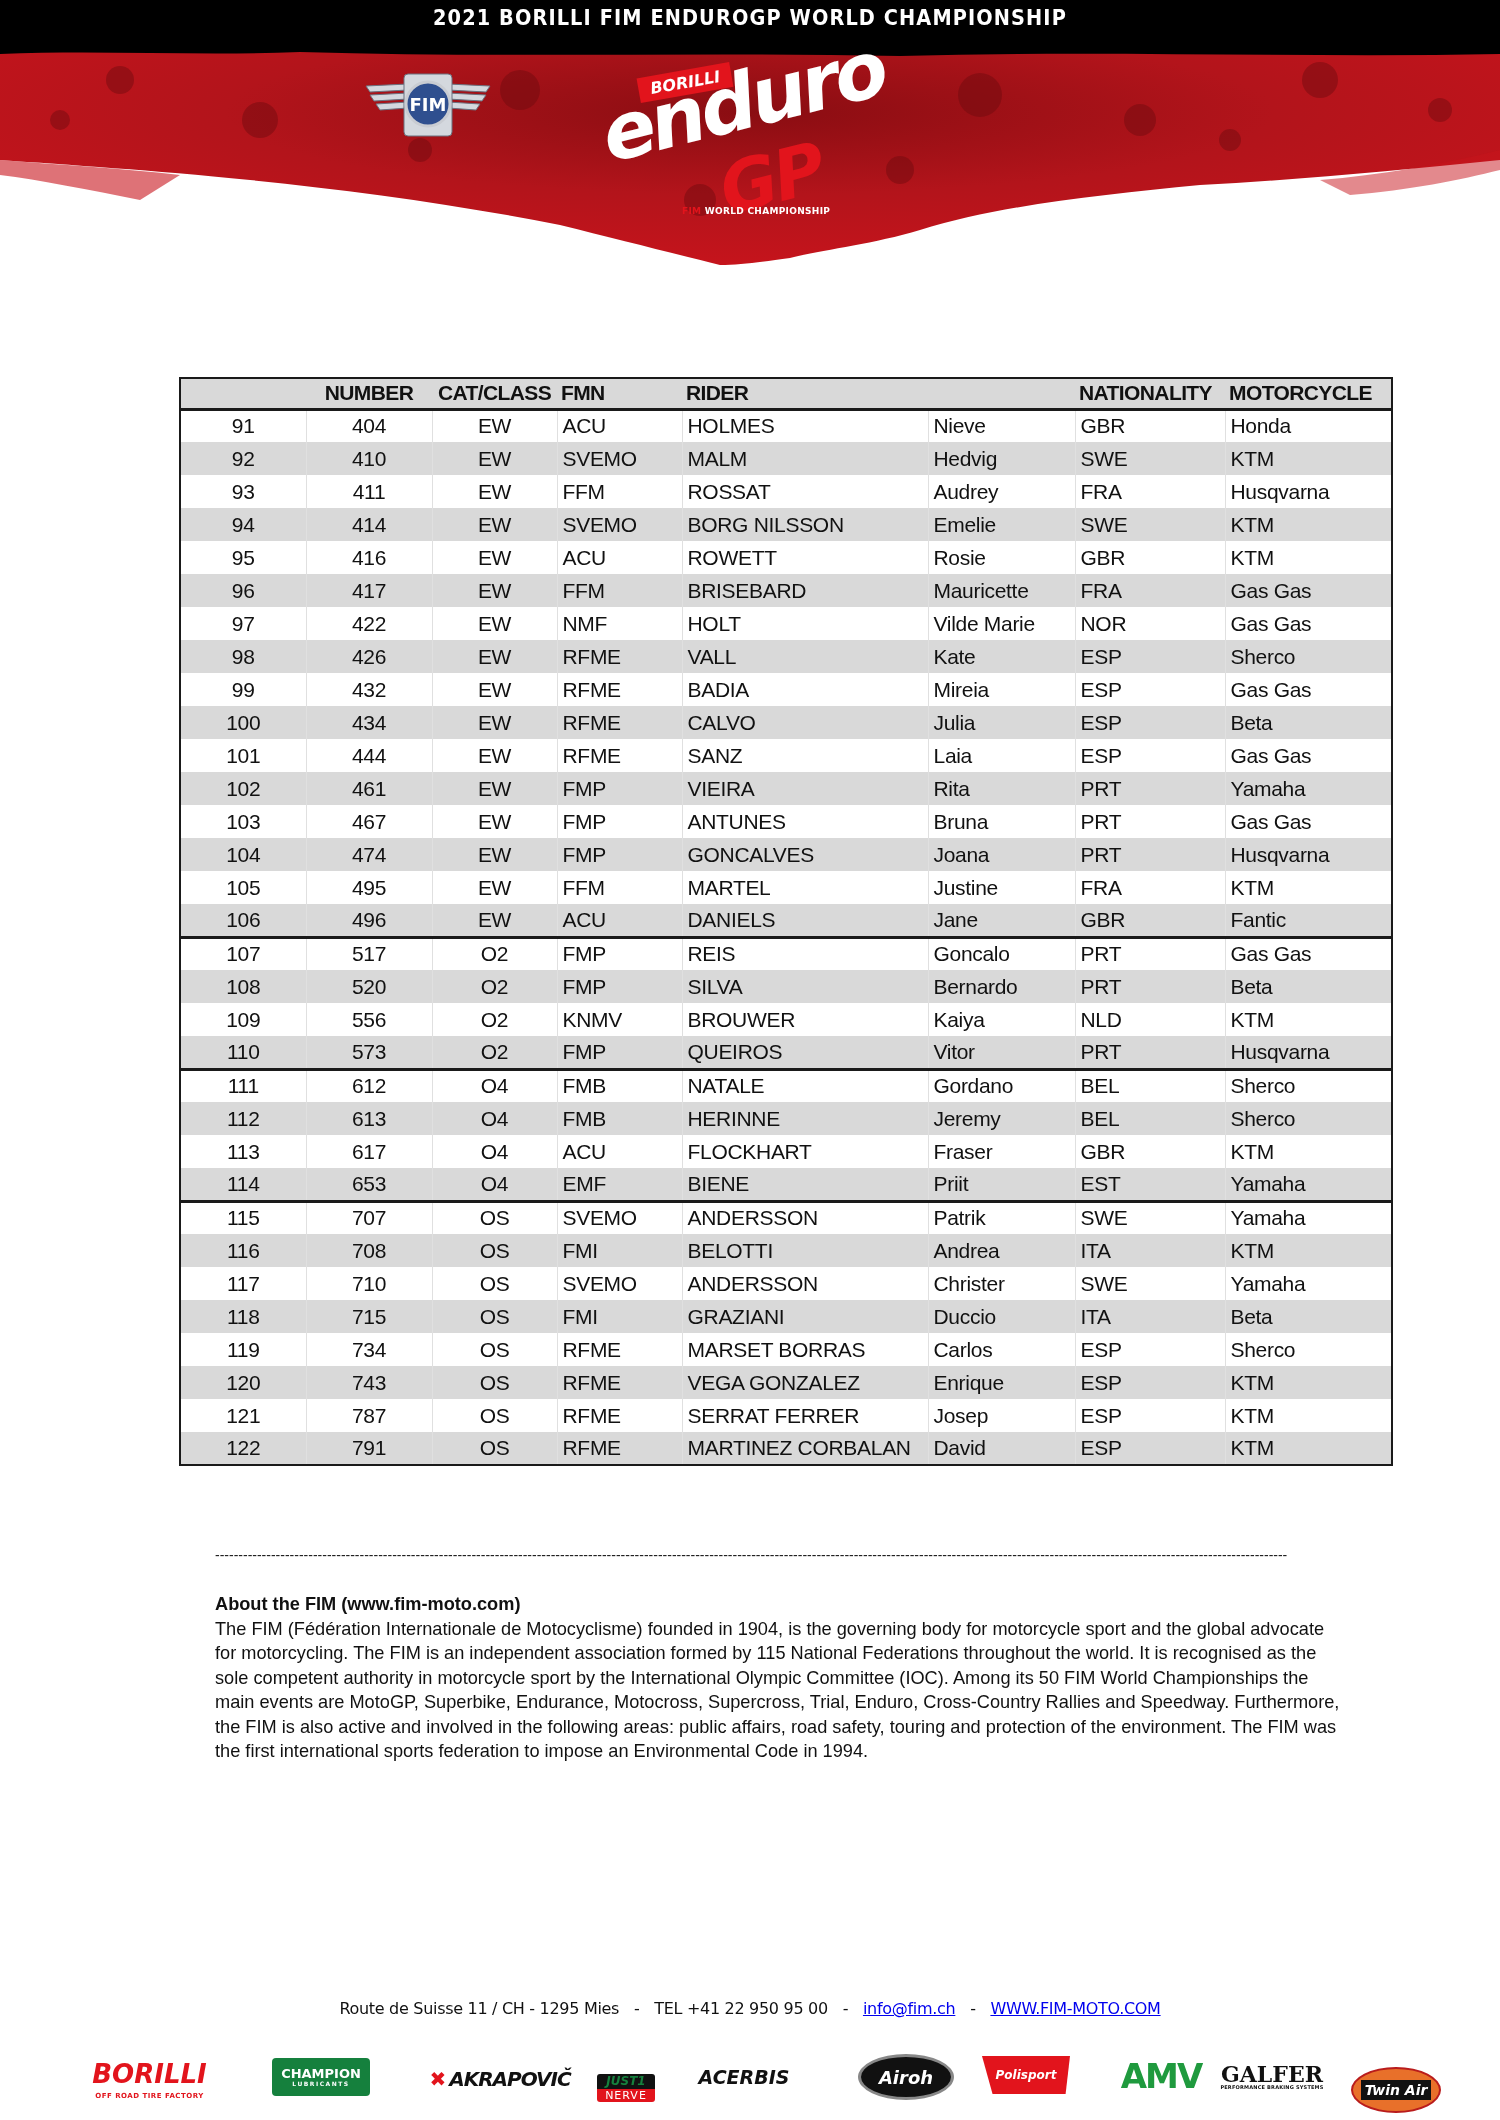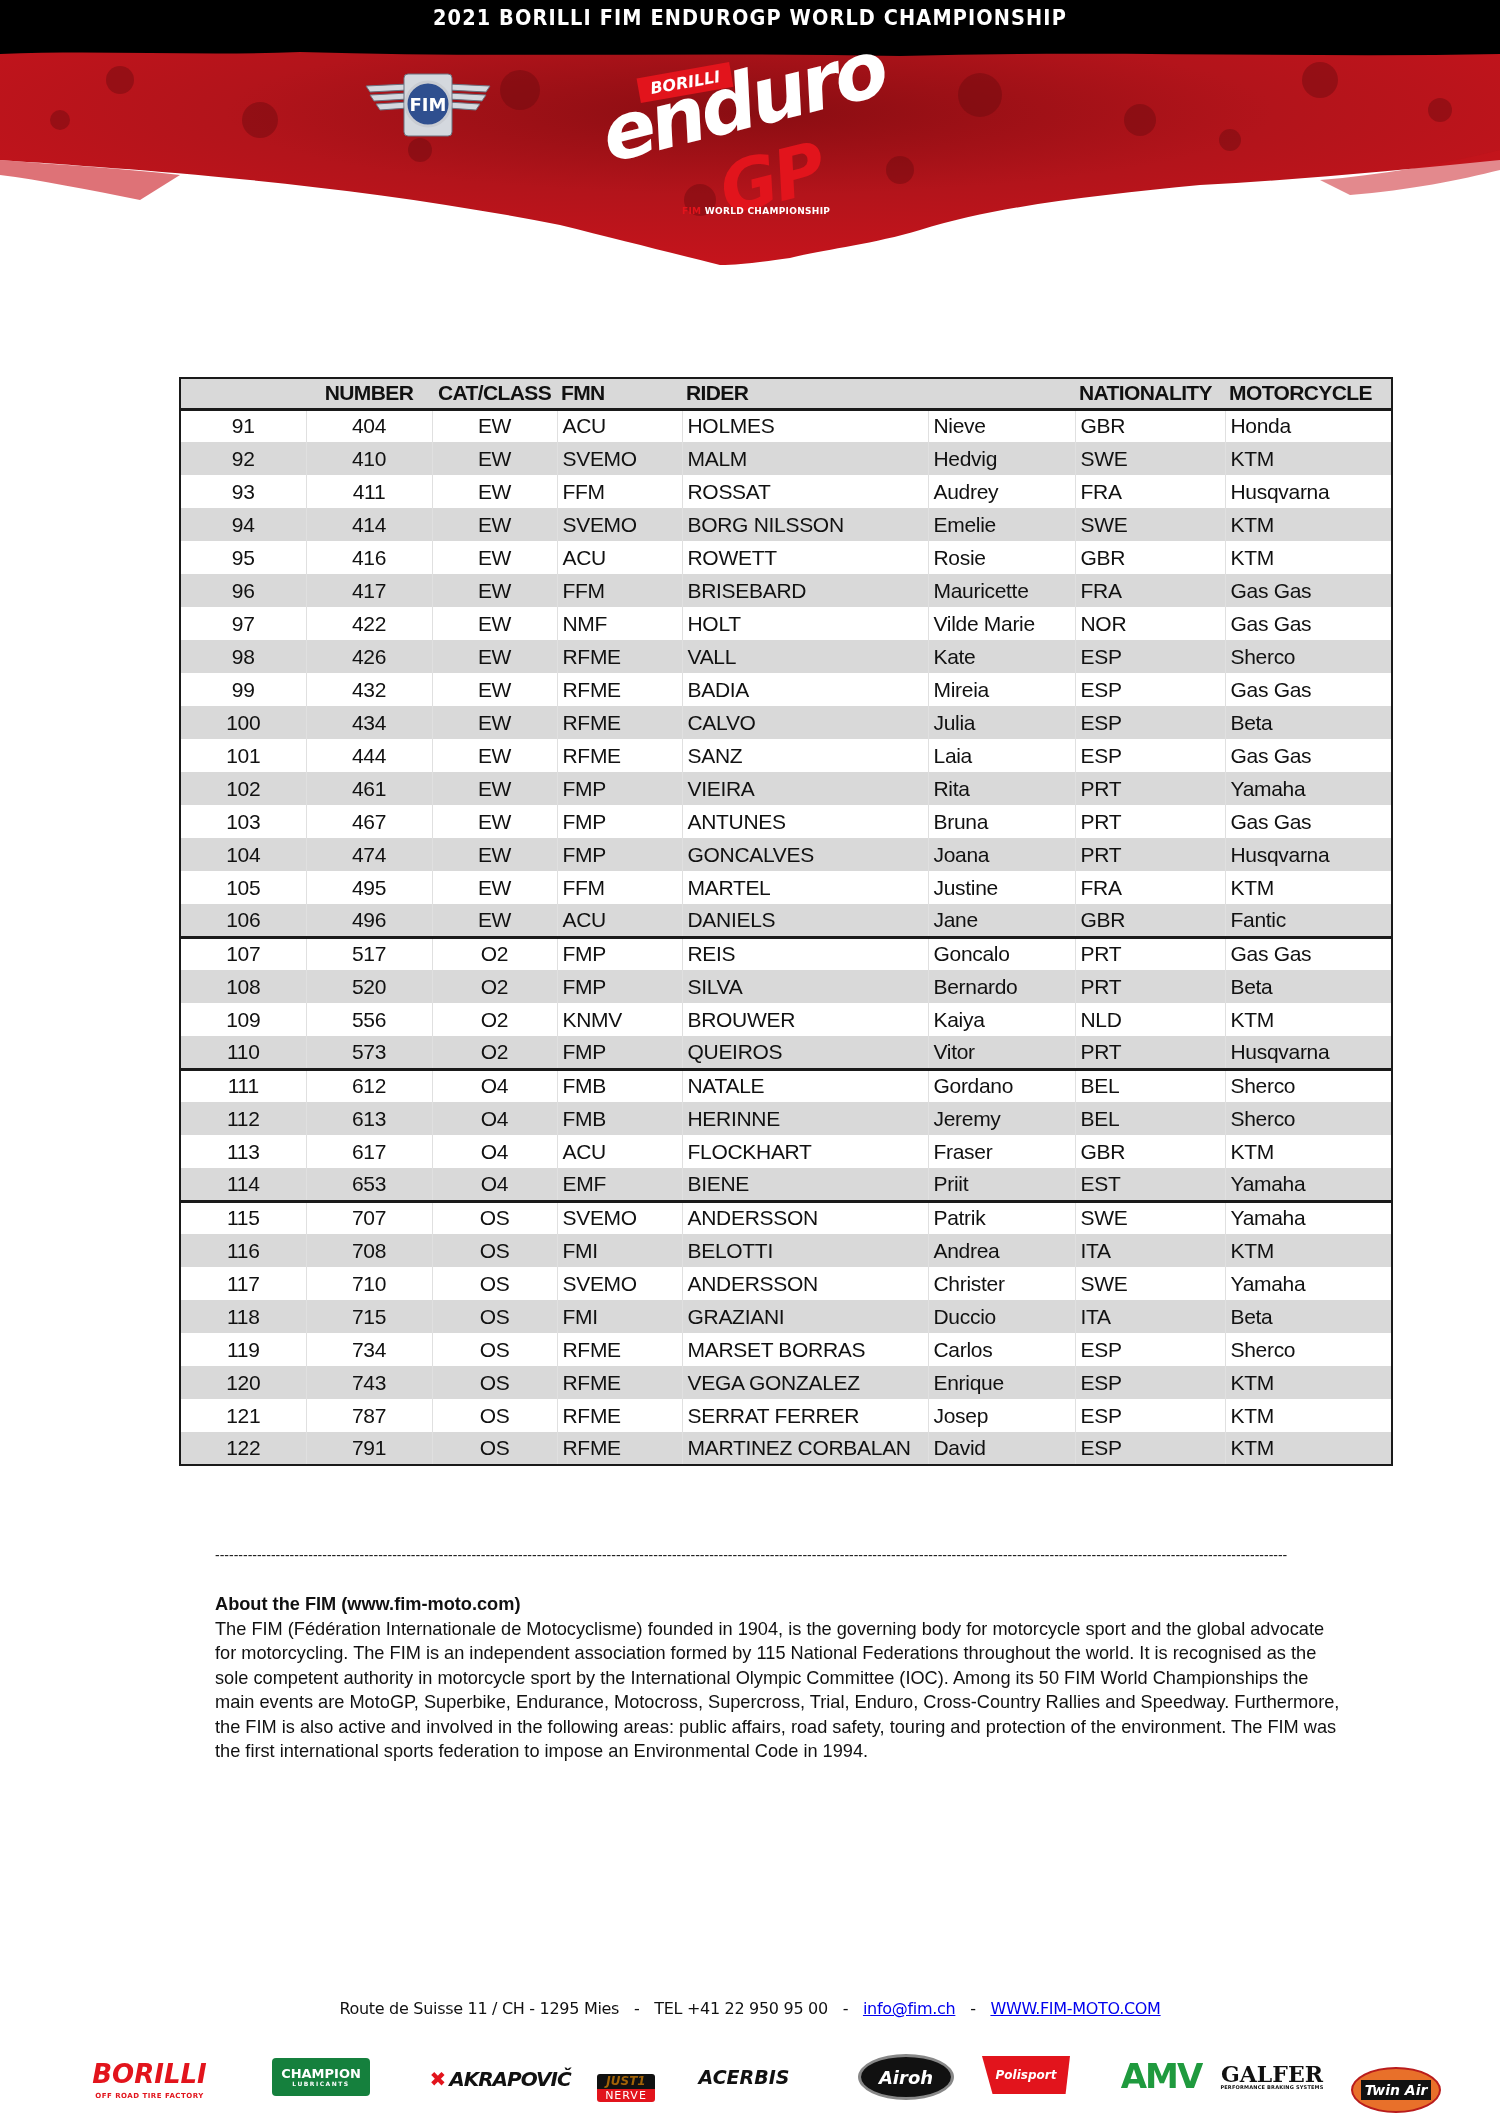--- a/index.html
+++ b/index.html
@@ -64,21 +64,21 @@
   .sp-borilli { left: 62px; top: 20px; width: 175px; height: 40px; color: #e2141c; font-style: italic;
     font-size: 26px; flex-direction: column; line-height: 1; }
   .sp-borilli small { font-size: 7px; font-style: normal; letter-spacing: 0.5px; margin-top: 6px; text-align: right; }
   .sp-champion { left: 272px; top: 18px; width: 98px; height: 38px; background: #15803d; color: #fff;
     border-radius: 4px; font-size: 13px; flex-direction: column; line-height: 1.05; }
   .sp-champion small { font-size: 6px; letter-spacing: 1.5px; }
   .sp-akrapovic { left: 430px; top: 22px; width: 140px; height: 34px; color: #111; font-size: 20px;
     font-style: italic; letter-spacing: -1px; }
   .sp-akrapovic .mark { color: #e2141c; margin-right: 4px; }
   .sp-just1 { left: 597px; top: 10px; width: 58px; height: 52px; flex-direction: column; }
-  .sp-just1 .top { width: 58px; height: 26px; background: #111; color: #a16207; font-size: 12px; font-style: italic;
+  .sp-just1 .top { width: 58px; height: 26px; background: #111; color: #15803d; font-size: 12px; font-style: italic;
     display: flex; align-items: center; justify-content: center; border-radius: 3px 3px 0 0; margin-top: 24px; }
   .sp-just1 .bot { width: 58px; height: 24px; background: #e2141c; color: #fff; font-size: 11px; font-weight: normal;
     display: flex; align-items: center; justify-content: center; letter-spacing: 1px; border-radius: 0 0 3px 3px; text-align: center; }
   .sp-acerbis { left: 698px; top: 22px; width: 92px; height: 30px; color: #111; font-size: 19px;
     letter-spacing: 0px; font-style: italic; }
   .sp-airoh { left: 858px; top: 14px; width: 96px; height: 46px; background: #111; color: #fff;
     border-radius: 50%; font-size: 18px; font-style: italic; border: 3px solid #888; }
   .sp-polisport { left: 982px; top: 16px; width: 88px; height: 38px; background: #e2141c; color: #fff;
     font-size: 12px; font-style: italic; clip-path: polygon(0 0,100% 0,95% 100%,12% 100%); }
   .sp-amv { left: 1120px; top: 18px; width: 82px; height: 36px; color: #1f9a3e; font-size: 34px;

